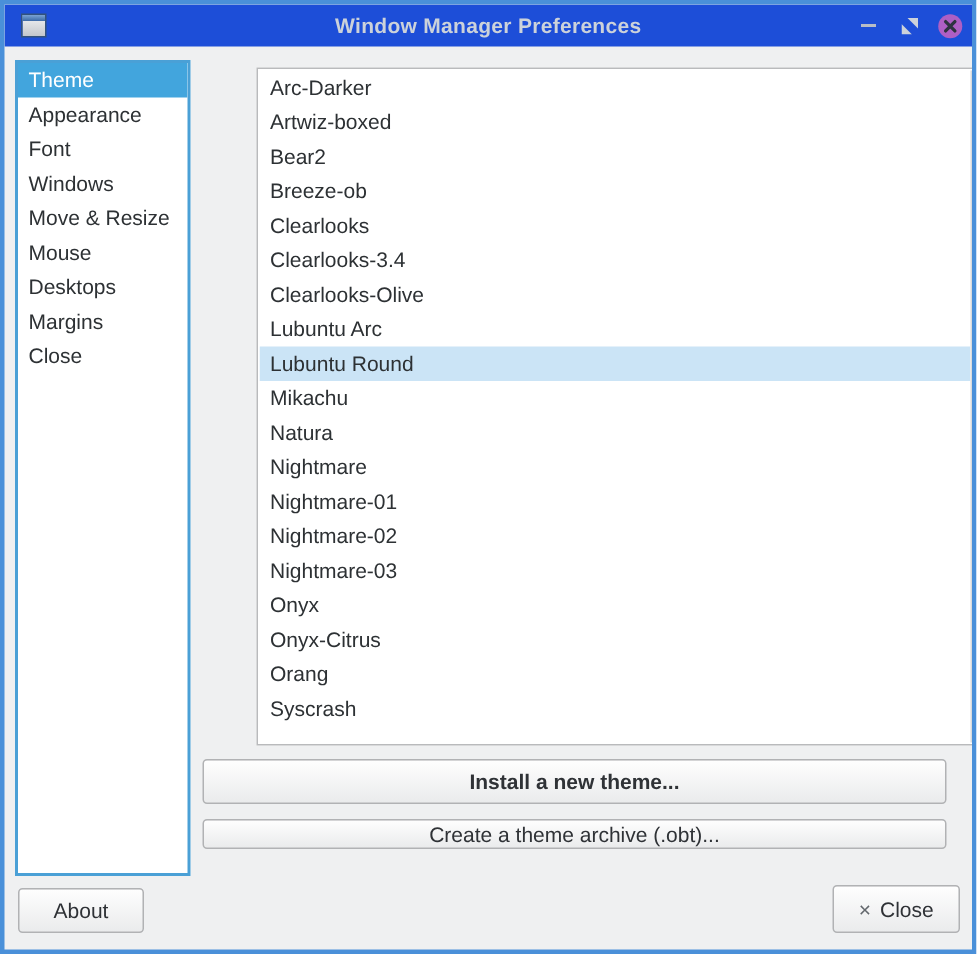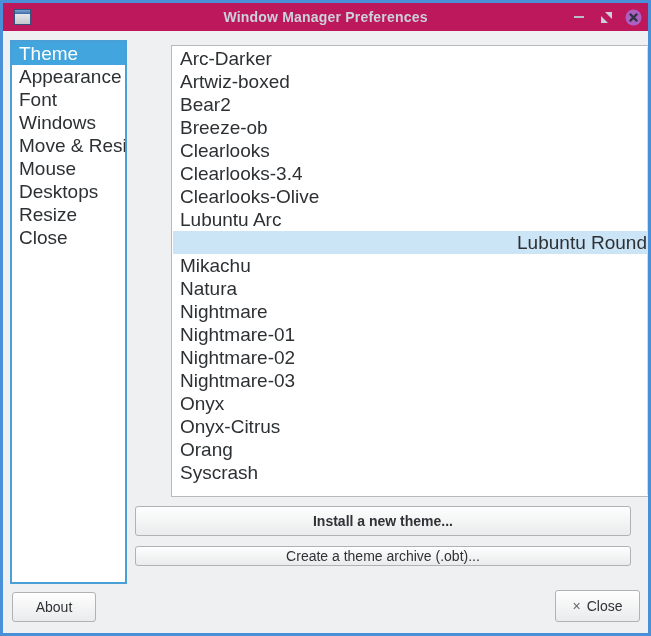--- a/index.html
+++ b/index.html
@@ -9,21 +9,21 @@
     position:relative;
     width:651px;height:636px;
     border:3px solid #4a90d9;
     background:#eff0f1;
     overflow:hidden;
   }
 
   
   .titlebar{
     position:absolute;left:0;top:0;width:645px;height:28px;
-    background:#be185d;
+    background:#1d4ed8;
     display:flex;align-items:center;
   }
   .win-ico{
     position:absolute;left:11px;top:6px;
     width:17px;height:16px;
     background:linear-gradient(#f2f3f5,#c3c7cc);
     border:1px solid #33527c;
   }
   .win-ico::before{
     content:"";position:absolute;left:0;right:0;top:0;height:4px;
@@ -43,36 +43,36 @@
 
   
   .sidebar{
     position:absolute;left:7px;top:37px;width:117px;height:544px;
     background:#ffffff;border:2px solid #4aa0d6;
     overflow:hidden;
   }
   .row{
     height:23px;line-height:23px;
     padding-left:7px;
-    font-size:19px;color:#2d3134;
+    font-size:14px;color:#2d3134;
     white-space:nowrap;overflow:hidden;
   }
   .sidebar .row.sel{background:#42a5dd;color:#ffffff;}
 
   
   .list{
     position:absolute;left:132px;top:42px;width:496px;height:452px;
     background:#ffffff;border:1px solid #b9babc;margin-left:36px;
   }
   .list-rows{
     position:absolute;left:1px;top:1px;right:19px;bottom:1px;
     overflow:hidden;
   }
   .list .row{padding-left:7px;}
-  .list .row.sel{background:#cbe4f6;color:#2d3134;text-align:right;}
+  .list .row.sel{background:#cbe4f6;color:#2d3134;}
 
   .scrollbar{
     position:absolute;top:1px;bottom:1px;right:1px;width:18px;
     background:#fbfbfb;border-left:1px solid #dadbdc;
   }
   .scroll-thumb{
     position:absolute;left:5px;width:7px;top:51px;height:390px;
     background:#a6a7a9;border-radius:4px;
   }
 
@@ -119,21 +119,21 @@
   </div>
 
   <div class="sidebar" id="sidebar-rows">
       <div class="row sel">Theme</div>
       <div class="row">Appearance</div>
       <div class="row">Font</div>
       <div class="row">Windows</div>
       <div class="row">Move &amp; Resize</div>
       <div class="row">Mouse</div>
       <div class="row">Desktops</div>
-      <div class="row">Resize</div>
+      <div class="row">Margins</div>
       <div class="row">Close</div>
     </div>
 
   <div class="list">
     <div class="list-rows" id="theme-rows">
         <div class="row">Arc-Darker</div>
         <div class="row">Artwiz-boxed</div>
         <div class="row">Bear2</div>
         <div class="row">Breeze-ob</div>
         <div class="row">Clearlooks</div>

